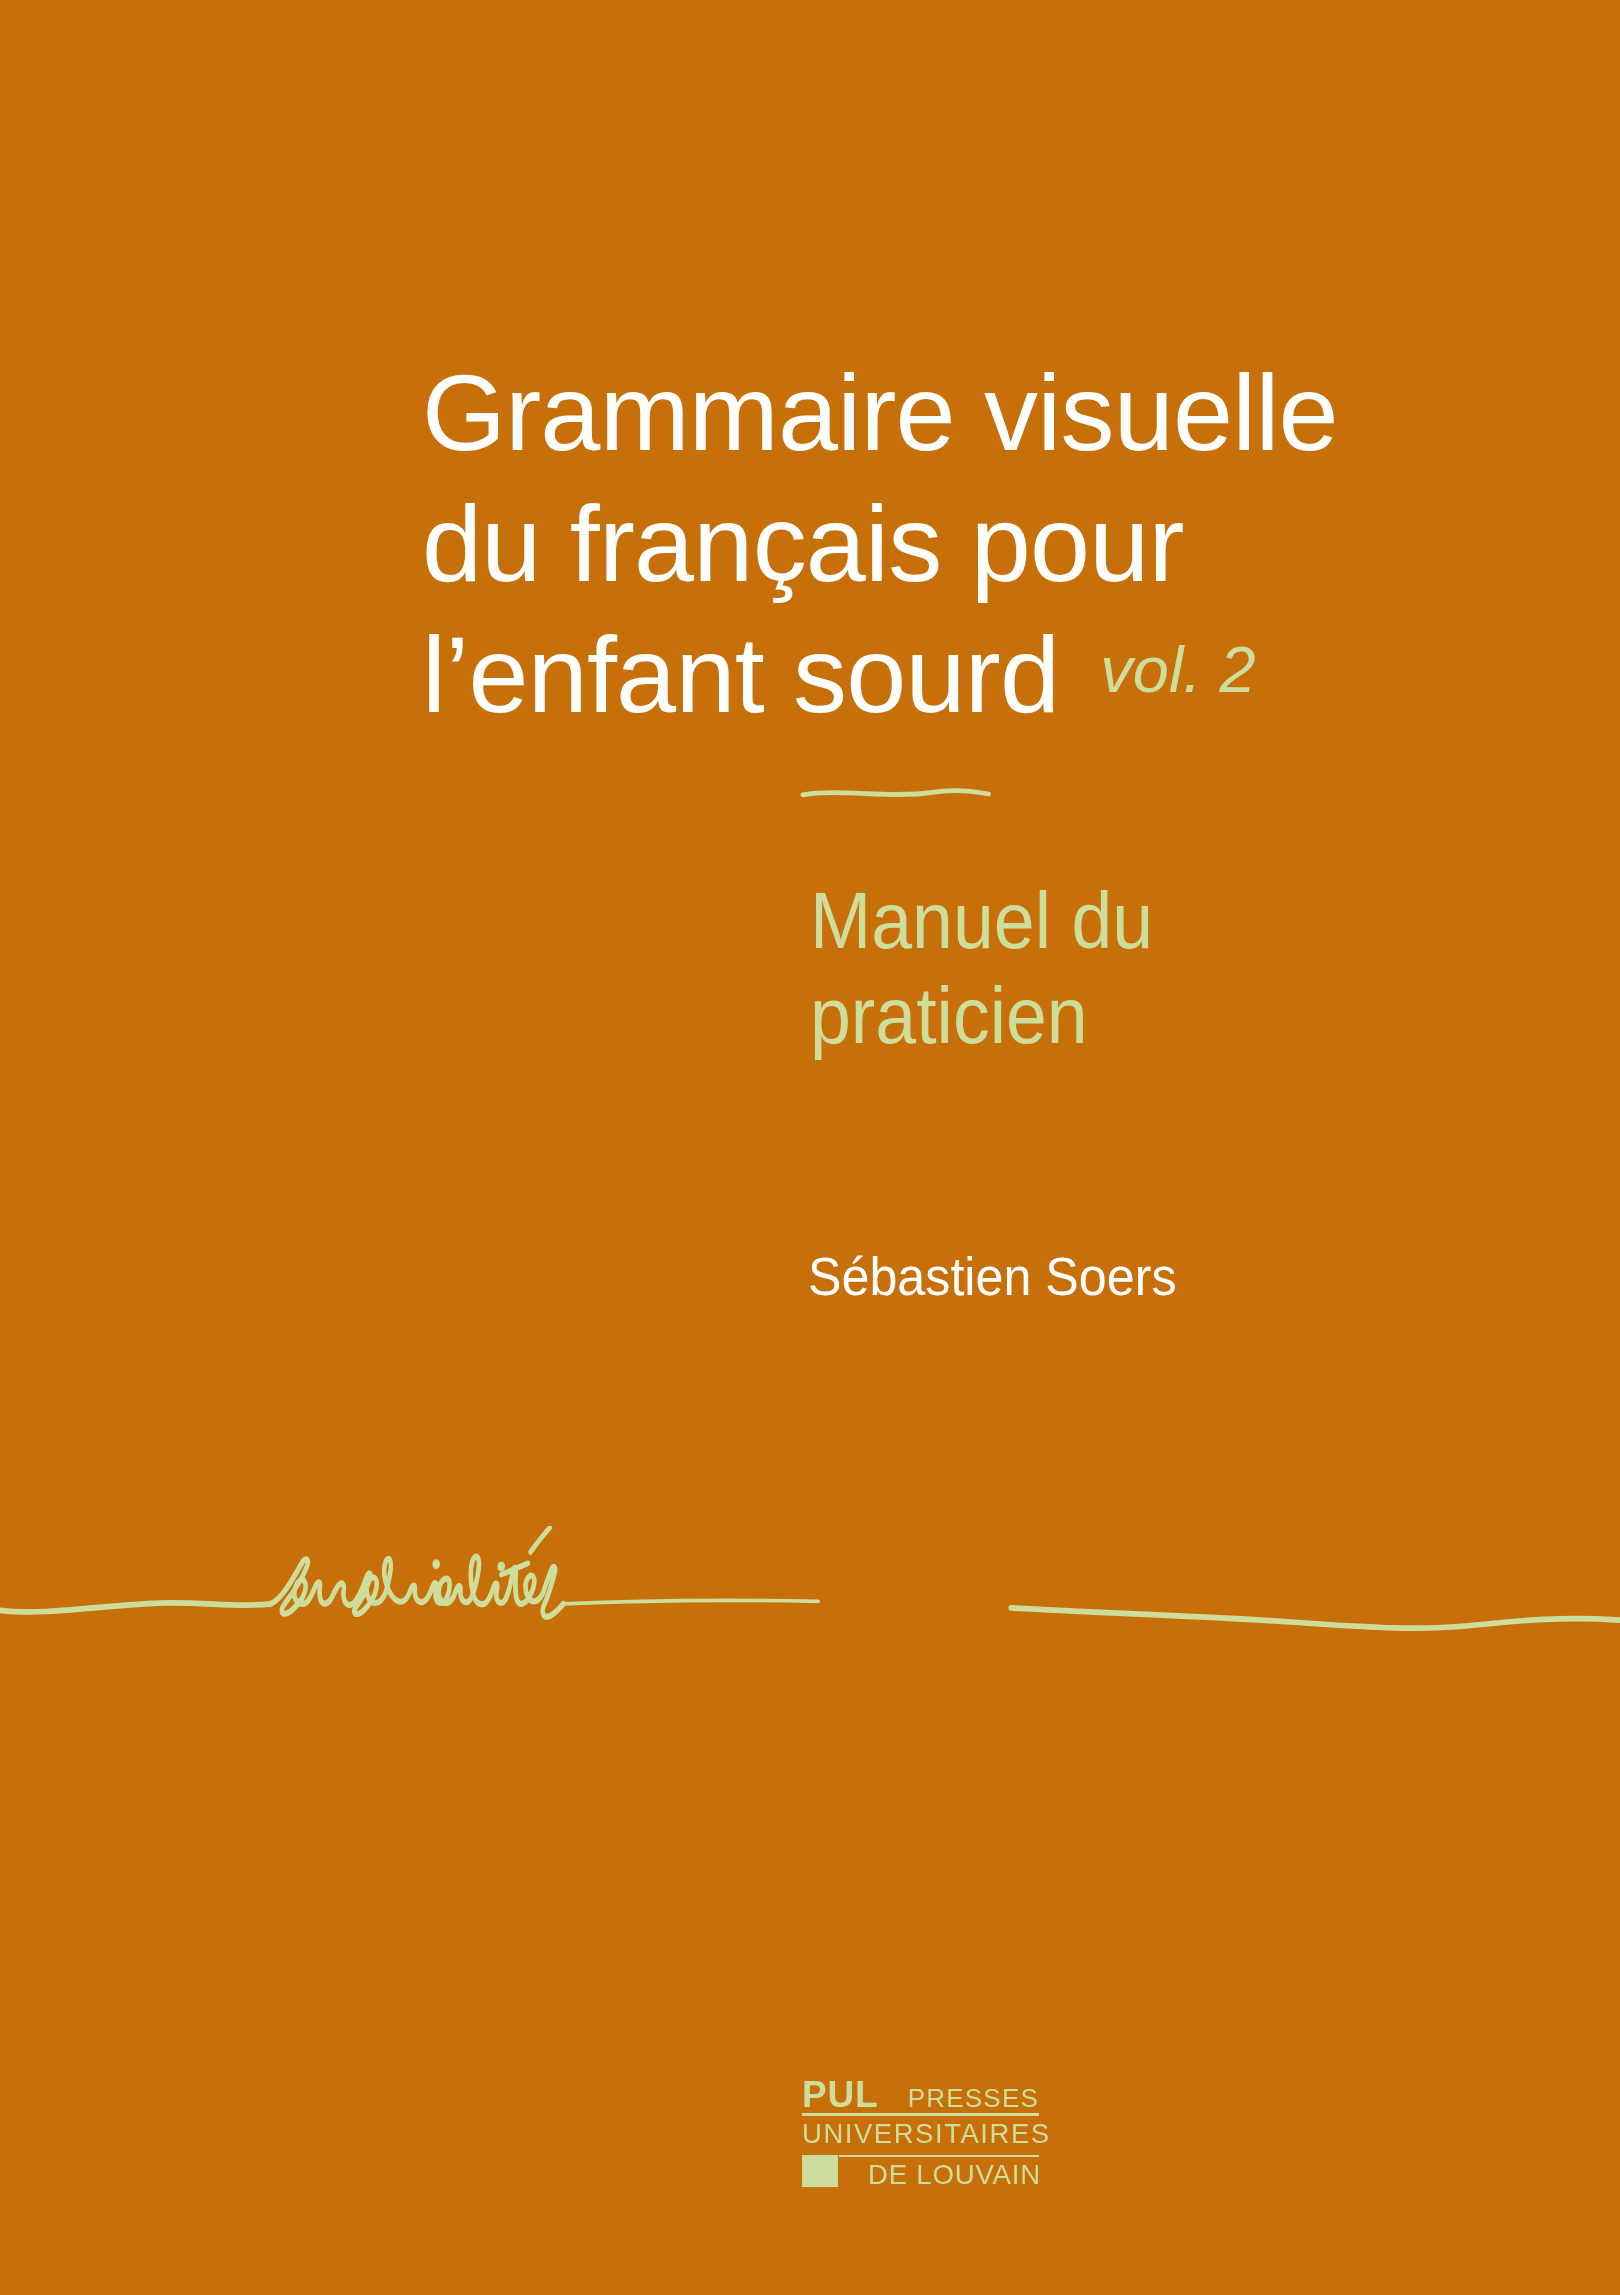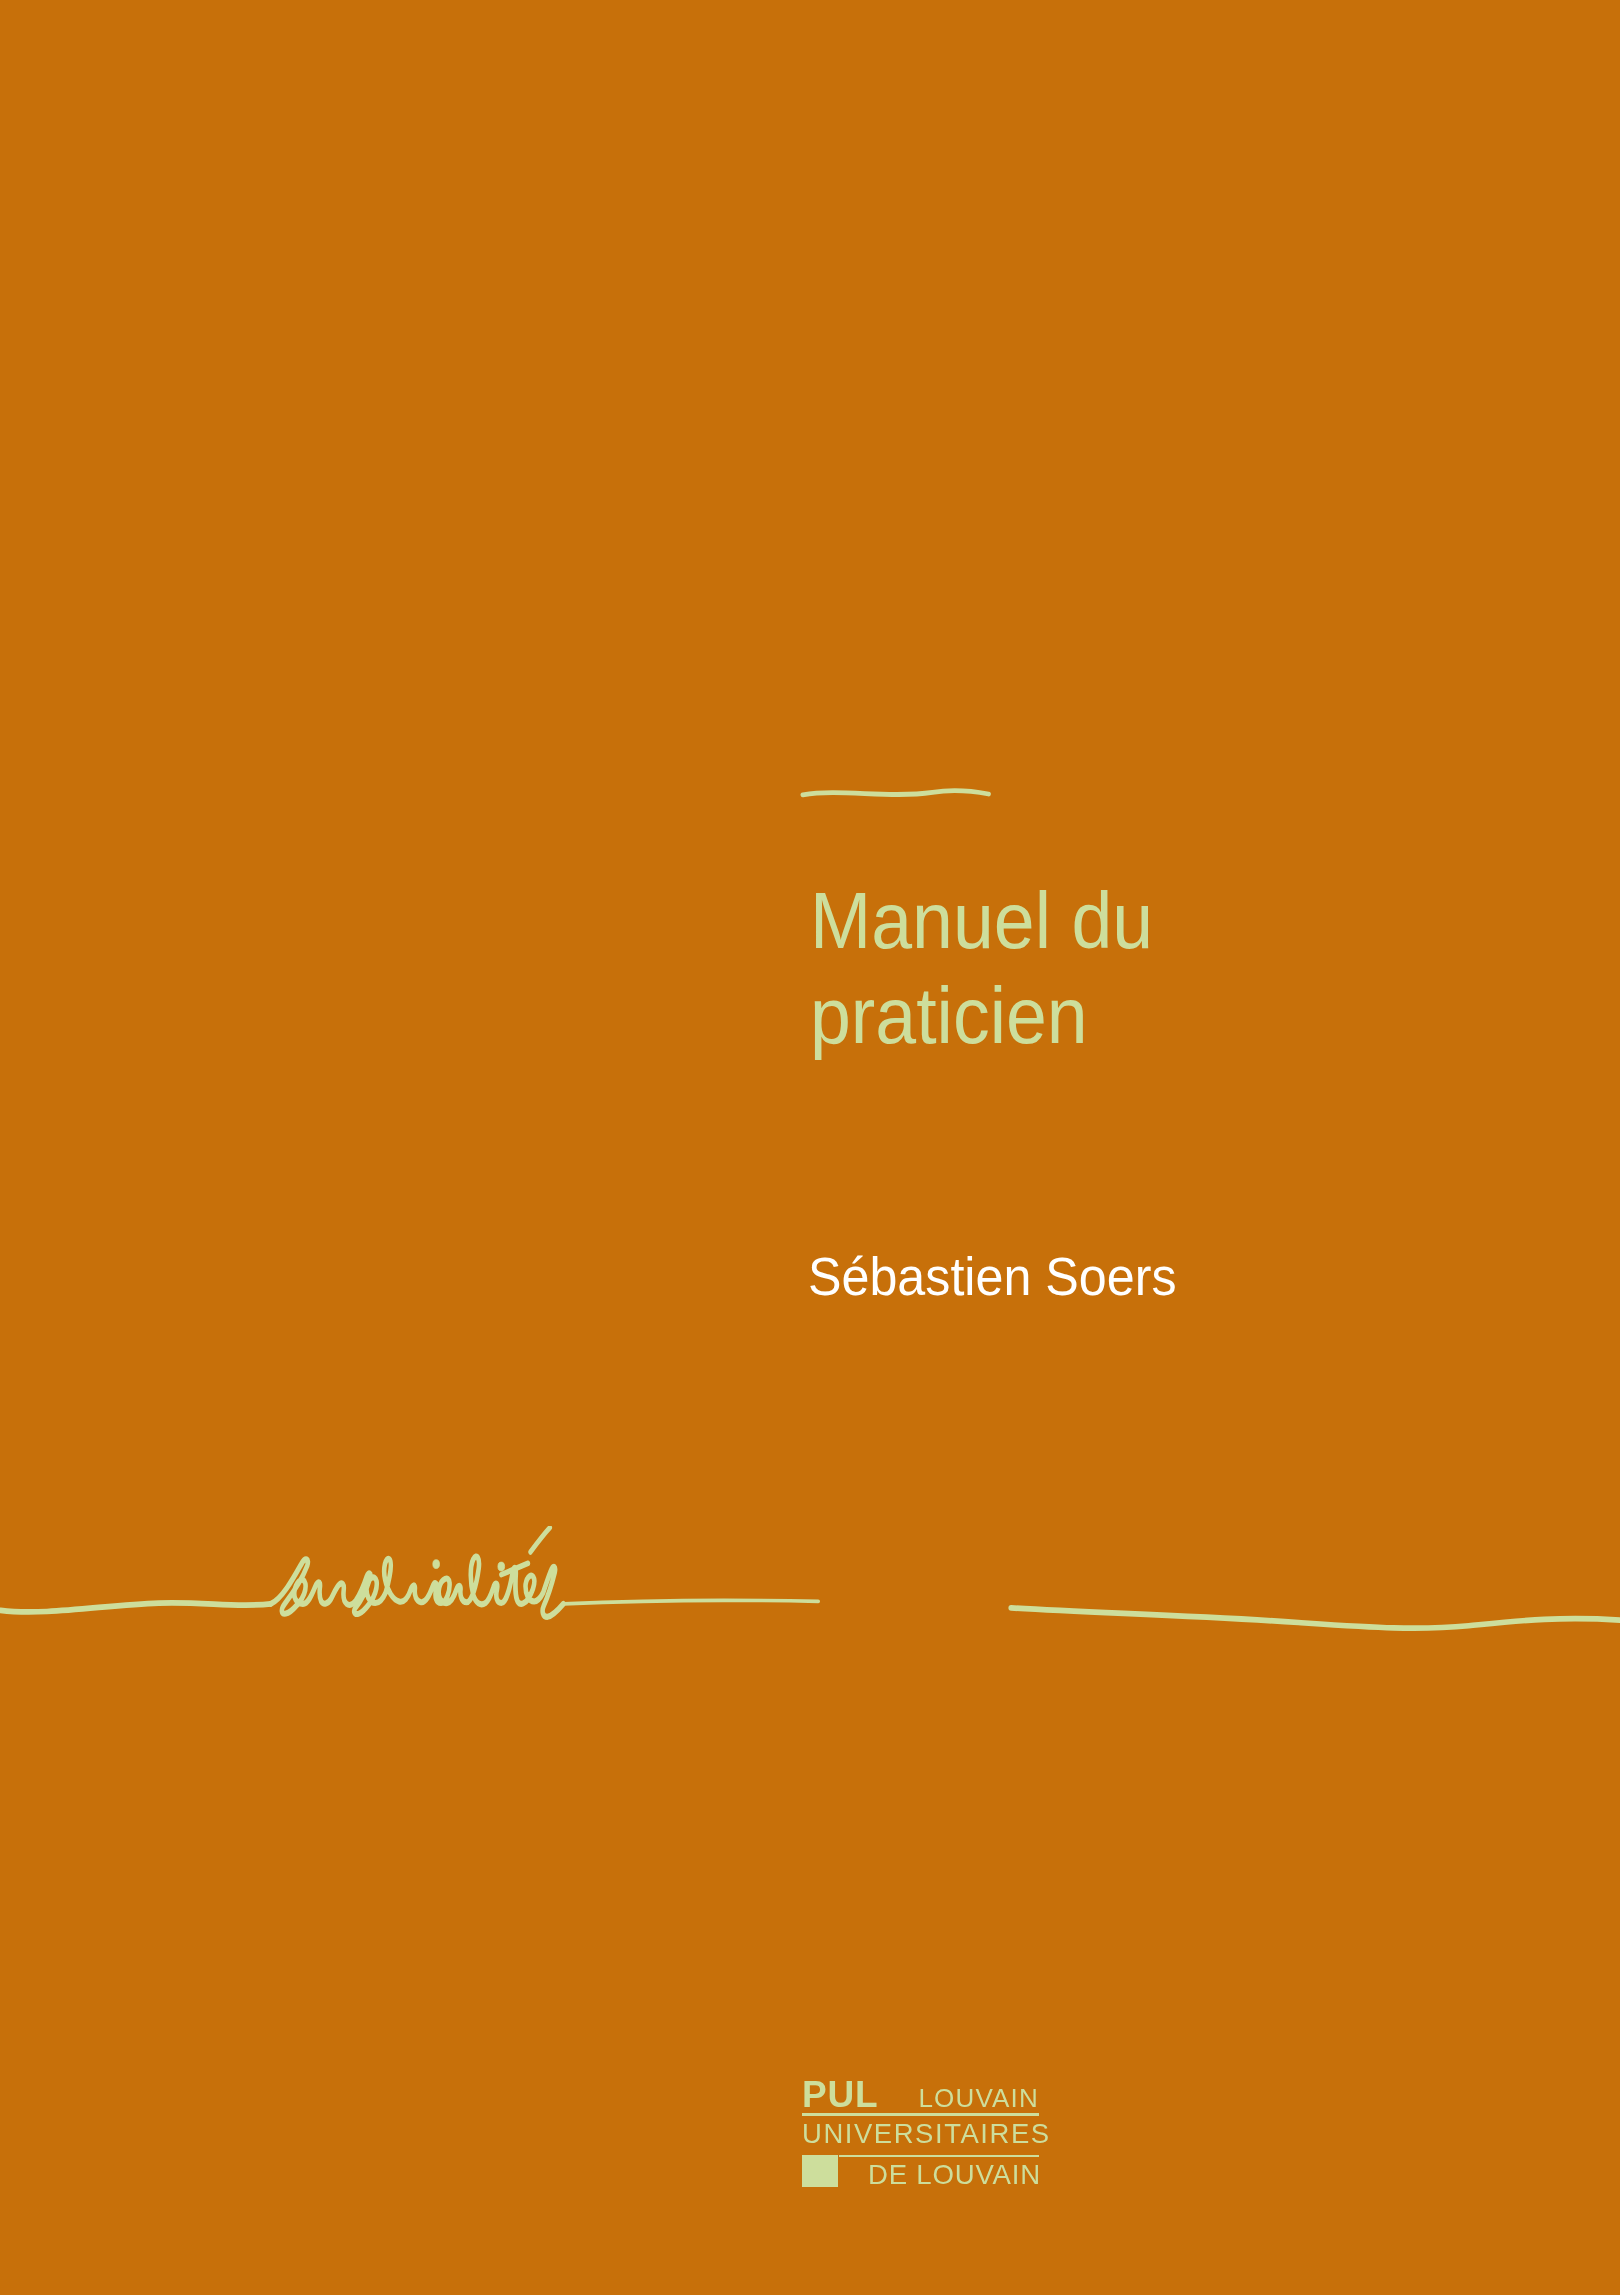--- a/index.html
+++ b/index.html
@@ -72,20 +72,25 @@
     position:absolute;left:66px;top:85px;
     font-size:28px;line-height:28px;letter-spacing:0.8px;white-space:nowrap;
     transform:scaleX(0.985);transform-origin:0 0;
   }
 </style>
 </head>
 <body>
 
 <div class="cover">
 
+  <h1 class="title">
+    <span class="tline">Grammaire visuelle</span>
+    <span class="tline">du français pour</span>
+    <span class="tline"><span>l’enfant sourd</span><span class="vol">vol. 2</span></span>
+  </h1>
 
   <svg class="title-underline" width="203" height="24" viewBox="0 0 250 30">
     <path d="M 8 16 C 55 8, 115 21, 170 13 C 200 8, 224 12, 240 15" fill="none" stroke="var(--green)" stroke-width="6" stroke-linecap="round"></path>
   </svg>
 
   <h2 class="subtitle">
     <span class="sline">Manuel du</span>
     <span class="sline">praticien</span>
   </h2>
 
@@ -129,21 +134,21 @@
 
       <path d="M 694 96 C 760 93, 880 90, 1008 93" fill="none" stroke-width="4.5" stroke-linecap="round"></path>
 
       <path d="M 1246 101 C 1340 107, 1470 110, 1600 119 C 1690 125, 1745 129, 1810 123 C 1870 117, 1920 111, 1997 116" fill="none" stroke-width="7" stroke-linecap="round"></path>
     </svg>
   </div>
 
   <div class="publisher">
     <div class="logo-row1">
       <span class="pul">PUL</span>
-      <span class="presses">LOUVAIN</span>
+      <span class="presses">PRESSES</span>
     </div>
     <div class="logo-rule rule1"></div>
     <div class="univ">UNIVERSITAIRES</div>
     <div class="logo-rule rule2"></div>
     <div class="logo-square"></div>
     <div class="louvain">DE LOUVAIN</div>
   </div>
 
 </div>
 

